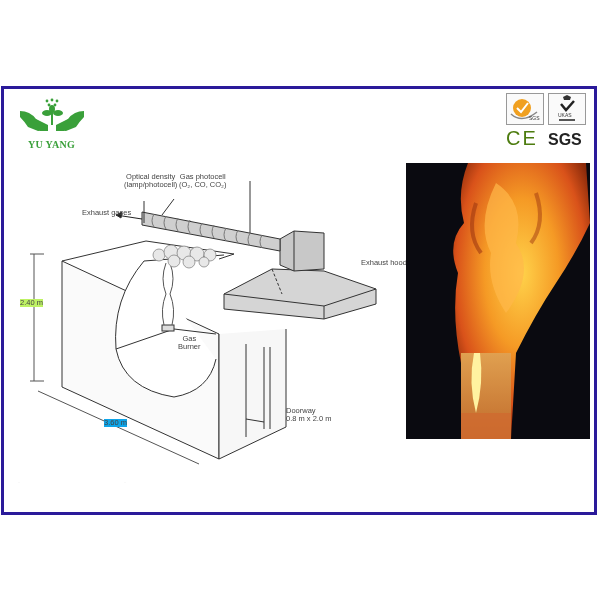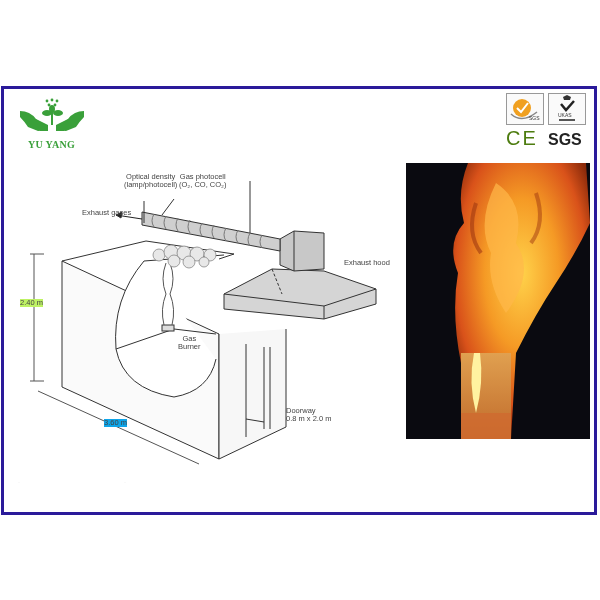--- a/index.html
+++ b/index.html
@@ -135,21 +135,21 @@
     </svg>
     <div class="label" style="left:100px;top:14px;text-align:center;">
       <div>Optical density</div>
       <div>(lamp/photocell)</div>
     </div>
     <div class="label" style="left:155px;top:14px;text-align:center;">
       <div>Gas photocell</div>
       <div>(O₂, CO, CO₂)</div>
     </div>
     <div class="label" style="left:22px;top:50px;padding-left:36px;">Exhaust gases</div>
-    <div class="label" style="left:320px;top:100px;">Exhaust hood</div>
+    <div class="label" style="left:337px;top:100px;">Exhaust hood</div>
     <div class="label" style="left:-4px;top:140px;background:#bef264;">2.40 m</div>
     <div class="label" style="left:154px;top:176px;text-align:center;">
       <div>Gas</div>
       <div>Burner</div>
     </div>
     <div class="label" style="left:80px;top:260px;background:#0ea5e9;">3.60 m</div>
     <div class="label" style="left:262px;top:248px;text-align:left;">
       <div>Doorway</div>
       <div>0.8 m x 2.0 m</div>
     </div>

